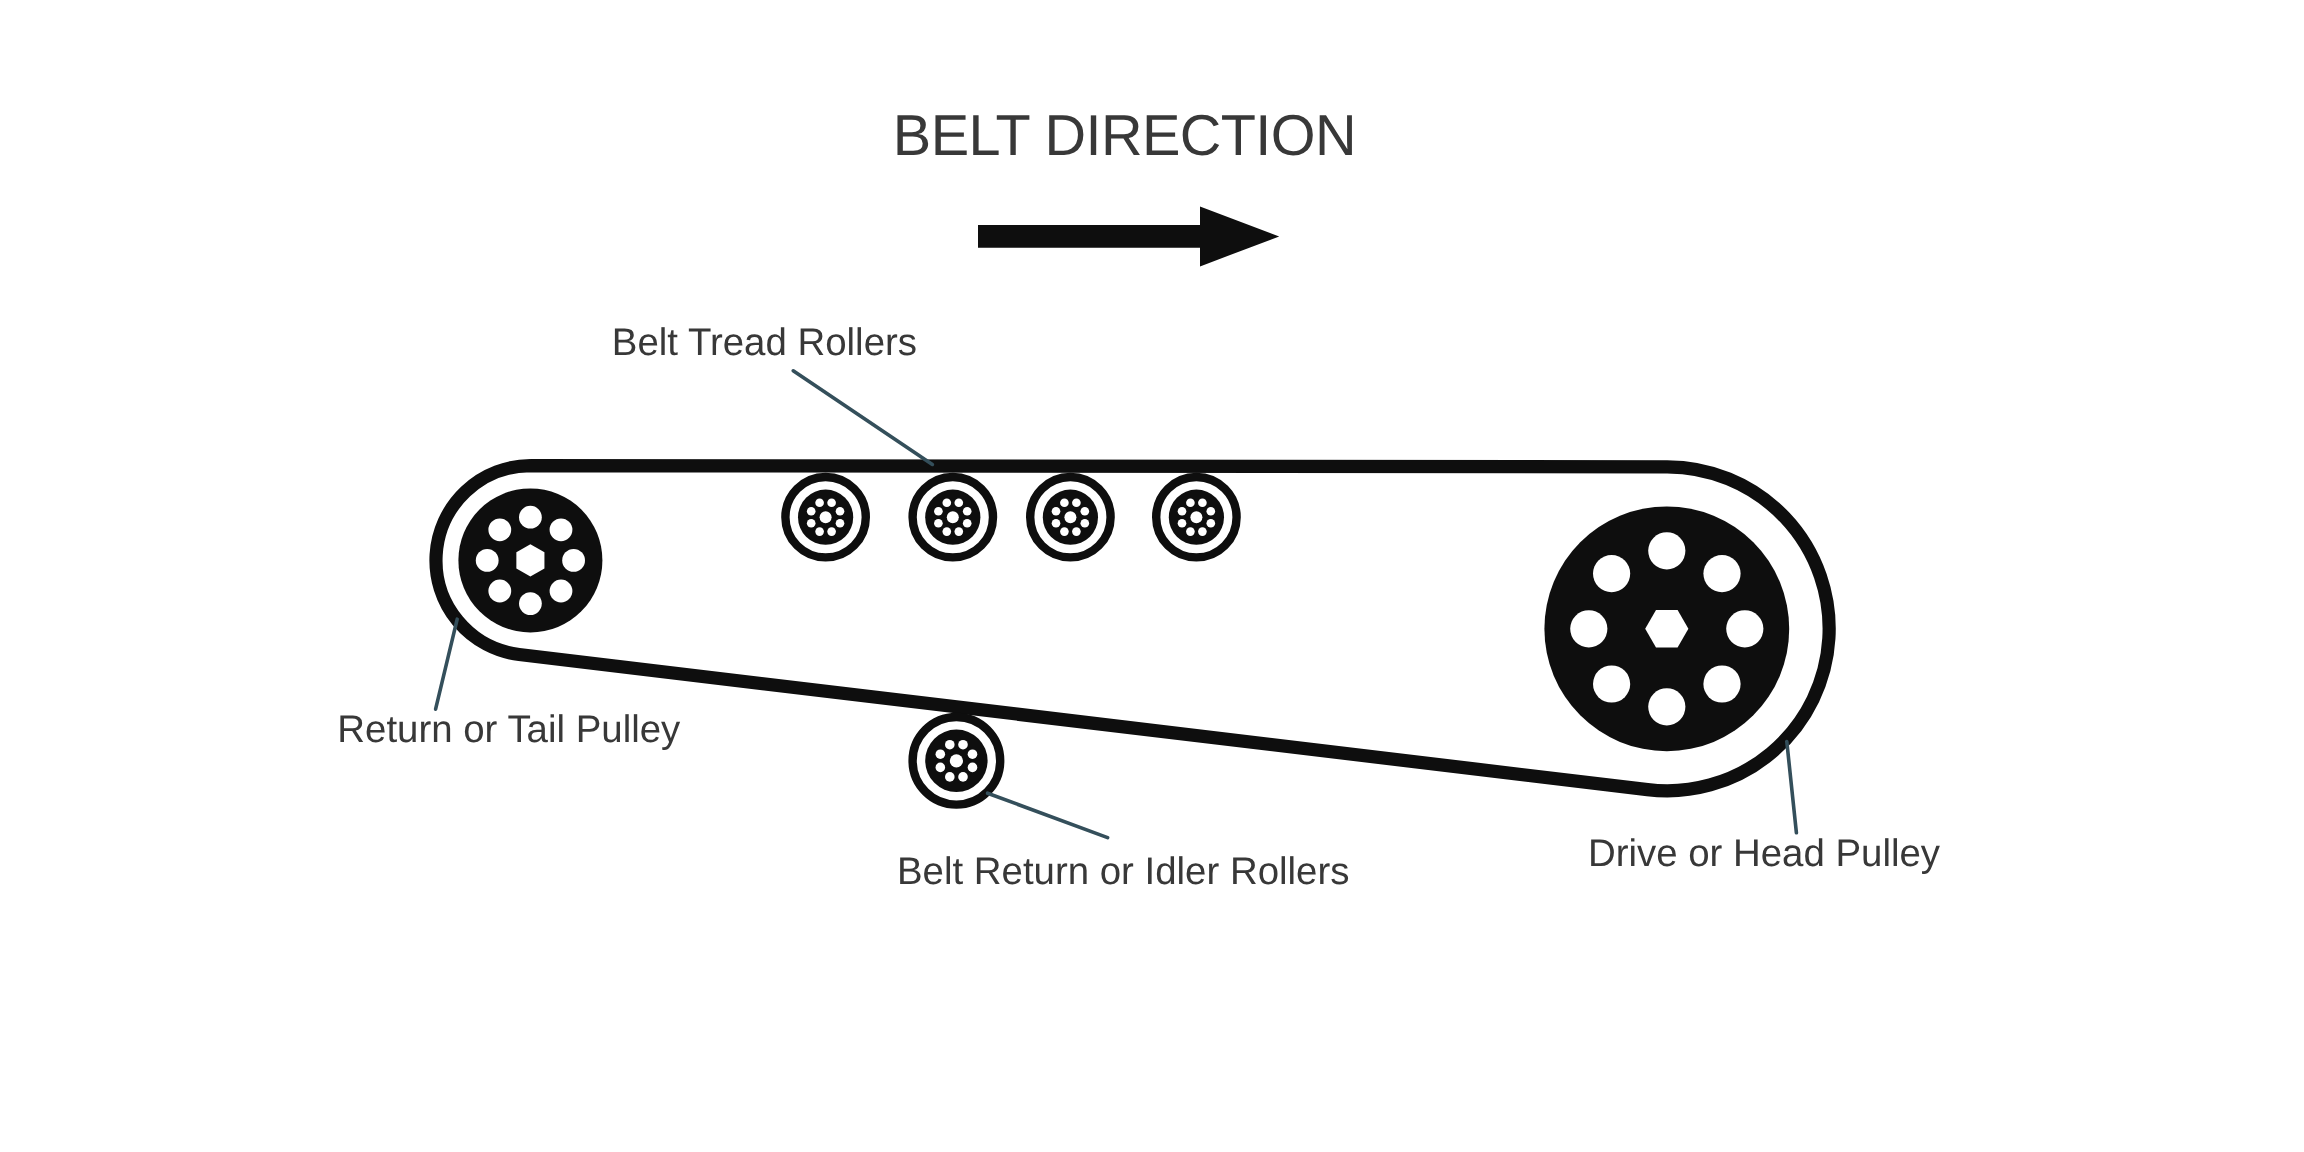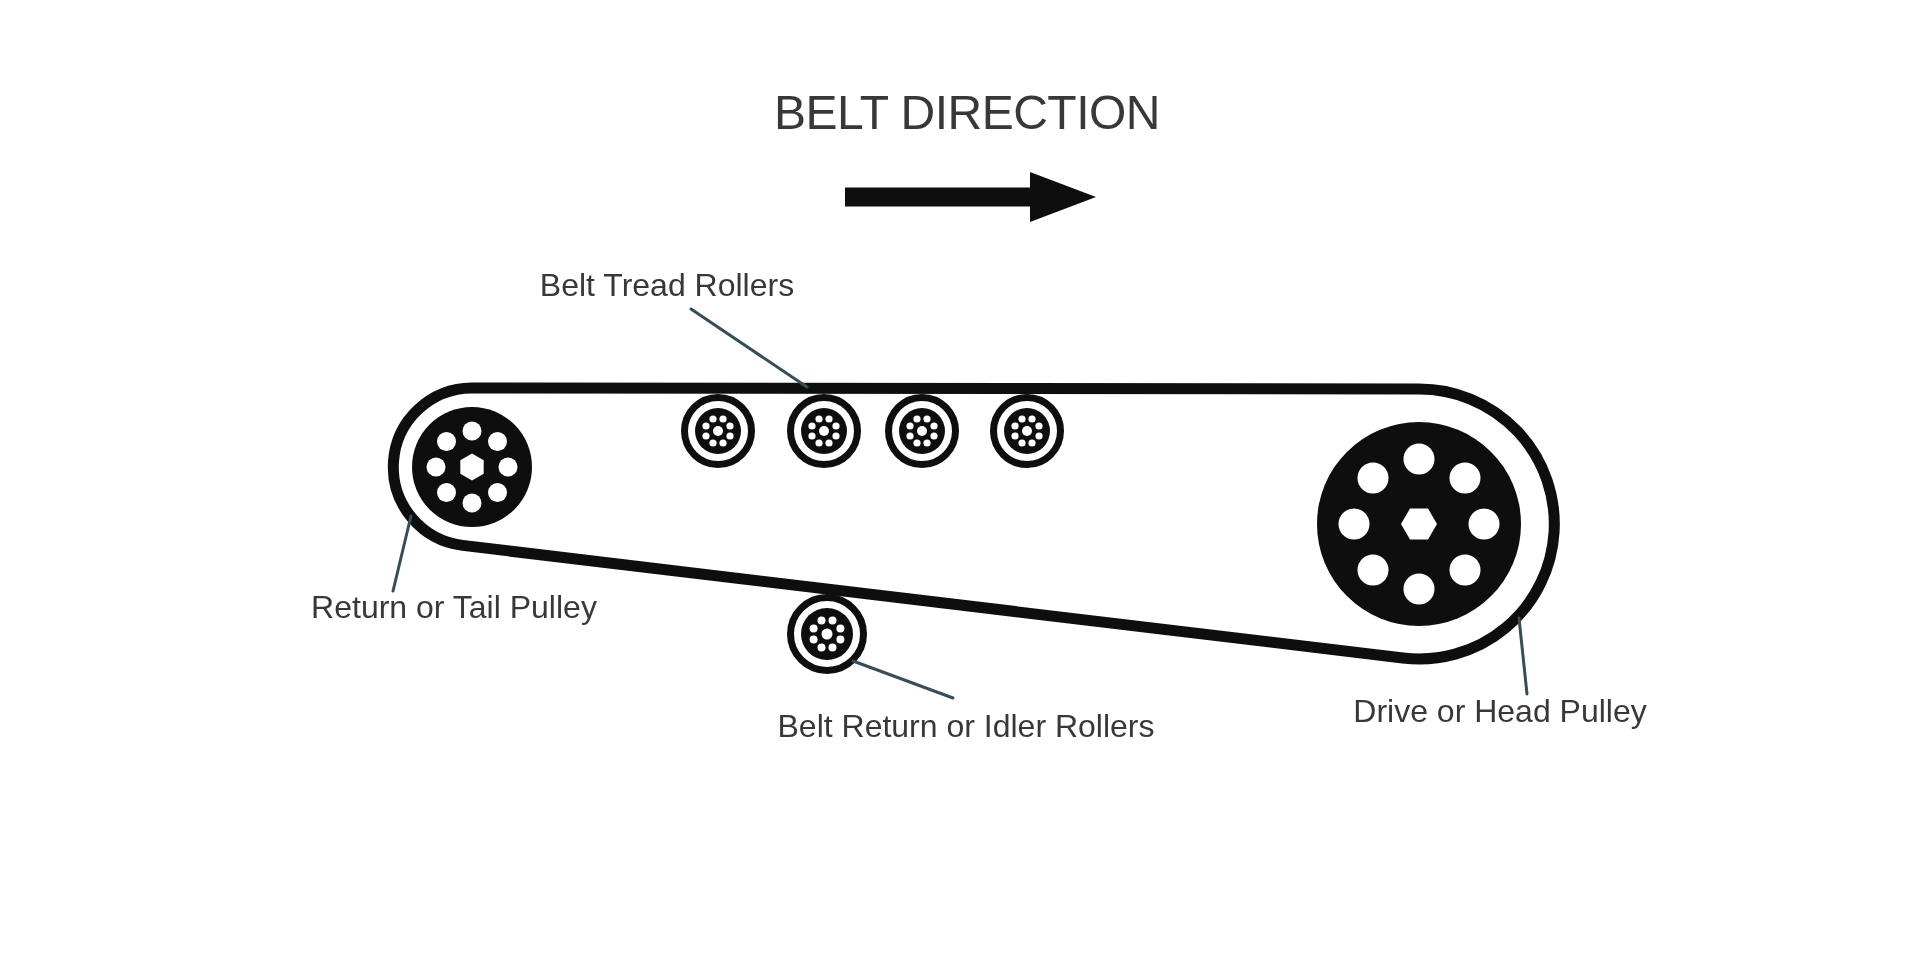--- a/index.html
+++ b/index.html
@@ -7,21 +7,20 @@
     padding: 0;
     width: 1920px;
     height: 960px;
     background: #ffffff;
     overflow: hidden;
   }
   #stage {
     width: 1540px;
     height: 960px;
     position: relative;
-    margin-left: 30px;
   }
   svg { display: block; }
   .title-text {
     font-family: "Liberation Sans", sans-serif;
     font-size: 48px;
     letter-spacing: -0.5px;
   }
   .label-text {
     font-family: "Liberation Sans", sans-serif;
     font-size: 32px;

